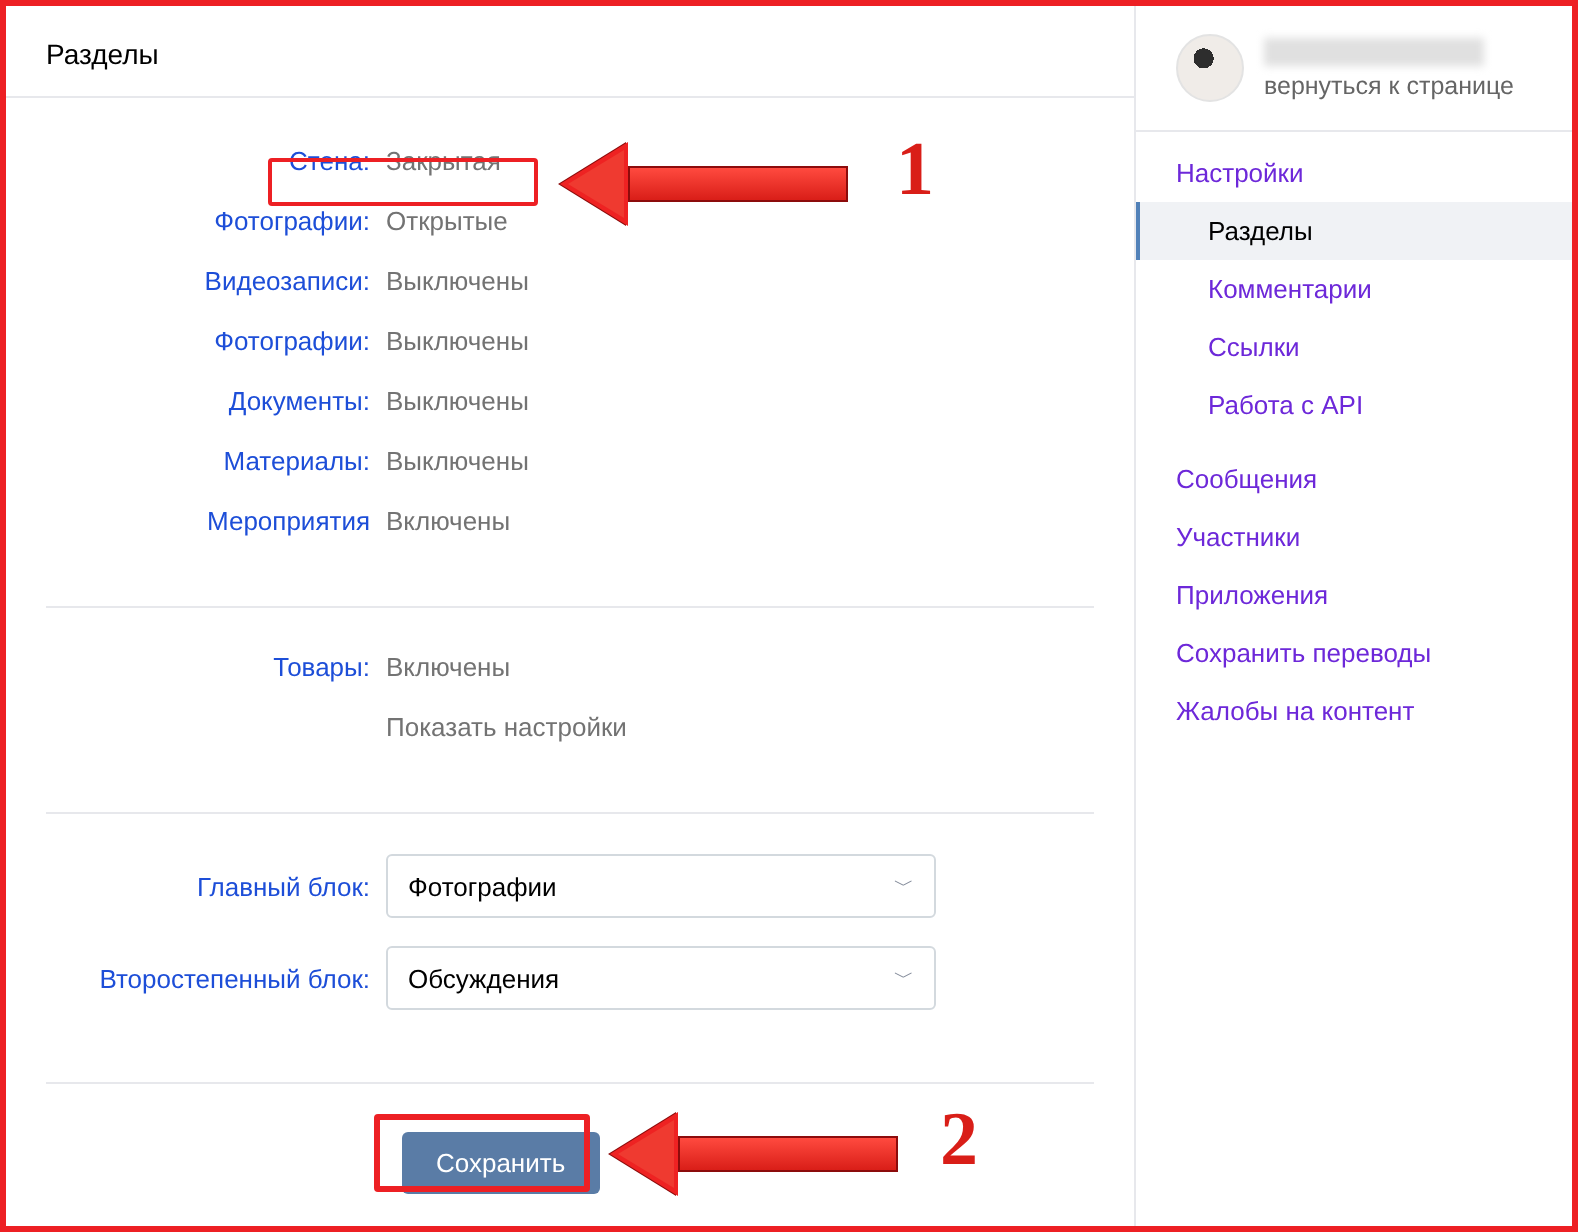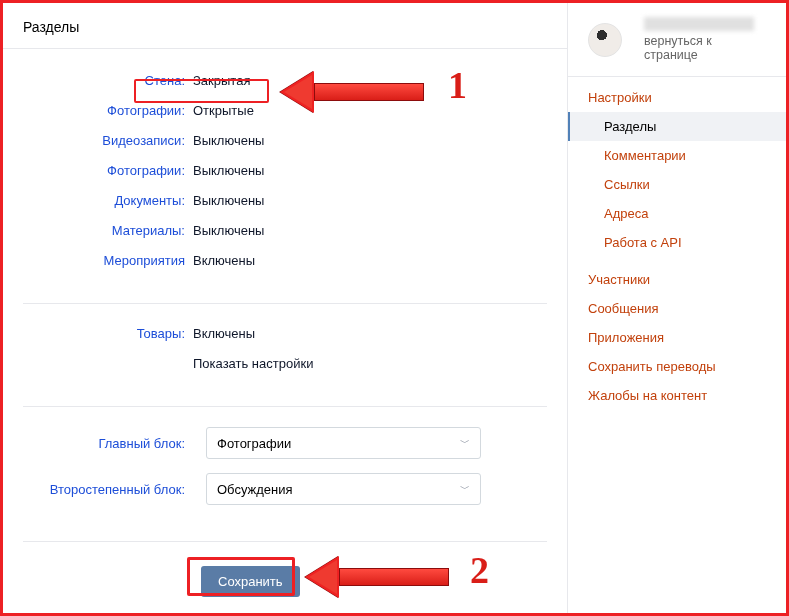--- a/index.html
+++ b/index.html
@@ -41,21 +41,21 @@
     margin-bottom: 12px;
     min-height: 18px;
   }
   .row-label {
     width: 190px;
     text-align: right;
     color: #1d4ed8;
     padding-right: 8px;
   }
   .row-value {
-    color: #0f172a;
+    color: #737373;
     cursor: pointer;
     padding: 1px 0;
   }
   .highlight-box {
     position: absolute;
     border: 2px solid #ed2024;
     border-radius: 2px;
     pointer-events: none;
   }
   .highlight-1 { top: 76px; left: 131px; width: 135px; height: 24px; }
@@ -74,21 +74,21 @@
     border-radius: 3px;
     padding: 0 10px;
     color: #000;
     cursor: pointer;
     background: #fff;
   }
   .dropdown .chev {
     color: #828a99;
     font-size: 10px;
   }
-  .dd-row { margin-bottom: 14px; gap: 13px; }
+  .dd-row { margin-bottom: 14px; }
   .save-btn {
     background: #5a7ca6;
     color: #fff;
     border: none;
     border-radius: 3px;
     padding: 8px 17px;
     font-size: 13px;
     cursor: pointer;
     margin-left: 198px;
     margin-top: 4px;
@@ -97,21 +97,20 @@
   
   .sidebar {
     width: 218px;
     background: #fff;
     padding-top: 14px;
   }
   .profile {
     display: flex;
     align-items: center;
     padding: 0 20px 14px 20px;
-    gap: 12px;
   }
   .avatar {
     width: 34px;
     height: 34px;
     border-radius: 50%;
     background: radial-gradient(circle at 40% 35%, #2d2d2d 0 5px, #f0ece8 5px 100%);
     margin-right: 10px;
     flex-shrink: 0;
     border:1px solid #e3e3e3;
   }
@@ -119,21 +118,21 @@
   .profile-name-blur {
     width: 110px; height: 14px;
     background: #e0e0e0;
     filter: blur(2px);
     margin-bottom: 3px;
   }
   .profile-link { color: #656565; font-size: 12.5px; cursor: pointer; }
   .nav-divider { border-top: 1px solid #e7e8ec; margin: 0 0 6px 0; }
   .nav-item {
     padding: 7px 20px;
-    color: #c2410c;
+    color: #6d28d9;
     cursor: pointer;
     font-size: 13px;
   }
   .nav-sub { padding-left: 36px; }
   .nav-item.active {
     background: #f0f2f5;
     font-weight: 500;
     color: #000;
     position: relative;
   }
@@ -273,25 +272,24 @@
         <div class="profile-name-blur"></div>
         <div class="profile-link">вернуться к странице</div>
       </div>
     </div>
     <div class="nav-divider"></div>
 
     <div class="nav-item">Настройки</div>
     <div class="nav-item nav-sub active">Разделы</div>
     <div class="nav-item nav-sub">Комментарии</div>
     <div class="nav-item nav-sub">Ссылки</div>
-    <div class="nav-item nav-sub">Адреса</div>
     <div class="nav-item nav-sub">Работа с API</div>
     <div class="nav-spacer"></div>
+    <div class="nav-item">Сообщения</div>
     <div class="nav-item">Участники</div>
-    <div class="nav-item">Сообщения</div>
     <div class="nav-item">Приложения</div>
     <div class="nav-item">Сохранить переводы</div>
     <div class="nav-item">Жалобы на контент</div>
   </div>
 
   <div class="highlight-box highlight-1"></div>
   <div class="highlight-box highlight-2"></div>
 
   <div class="arrow arrow1">
     <div class="arrow-head"></div>

